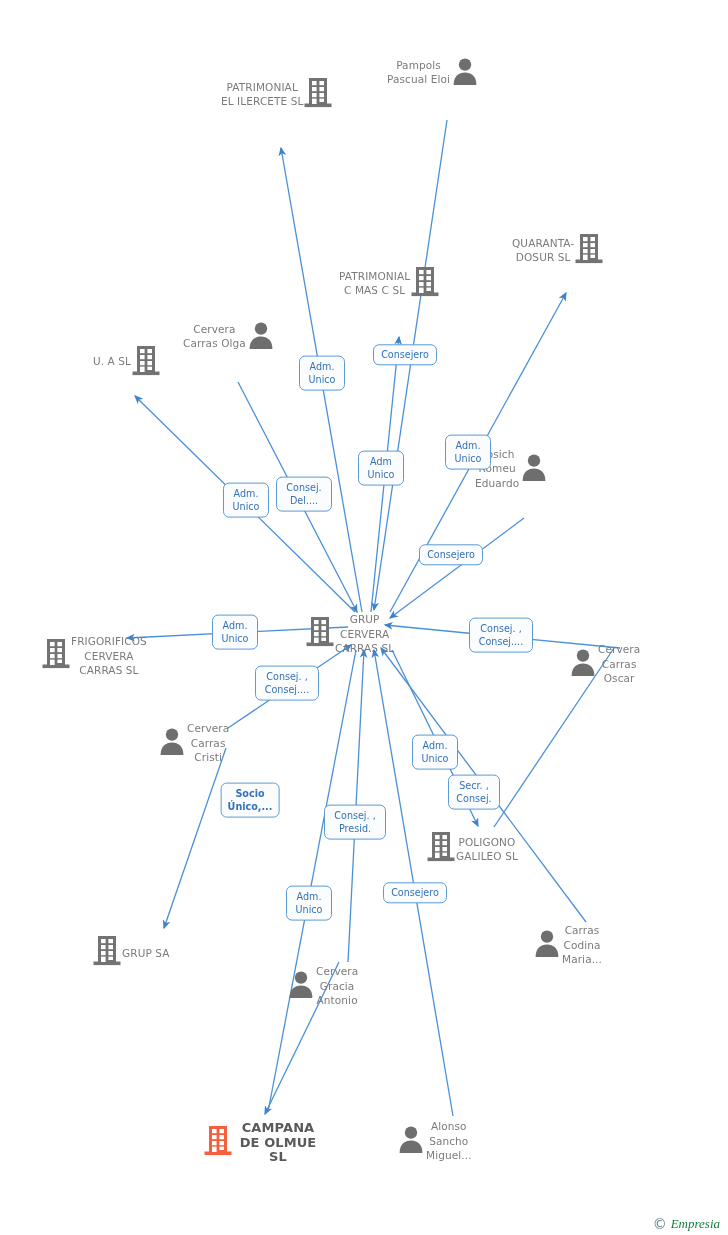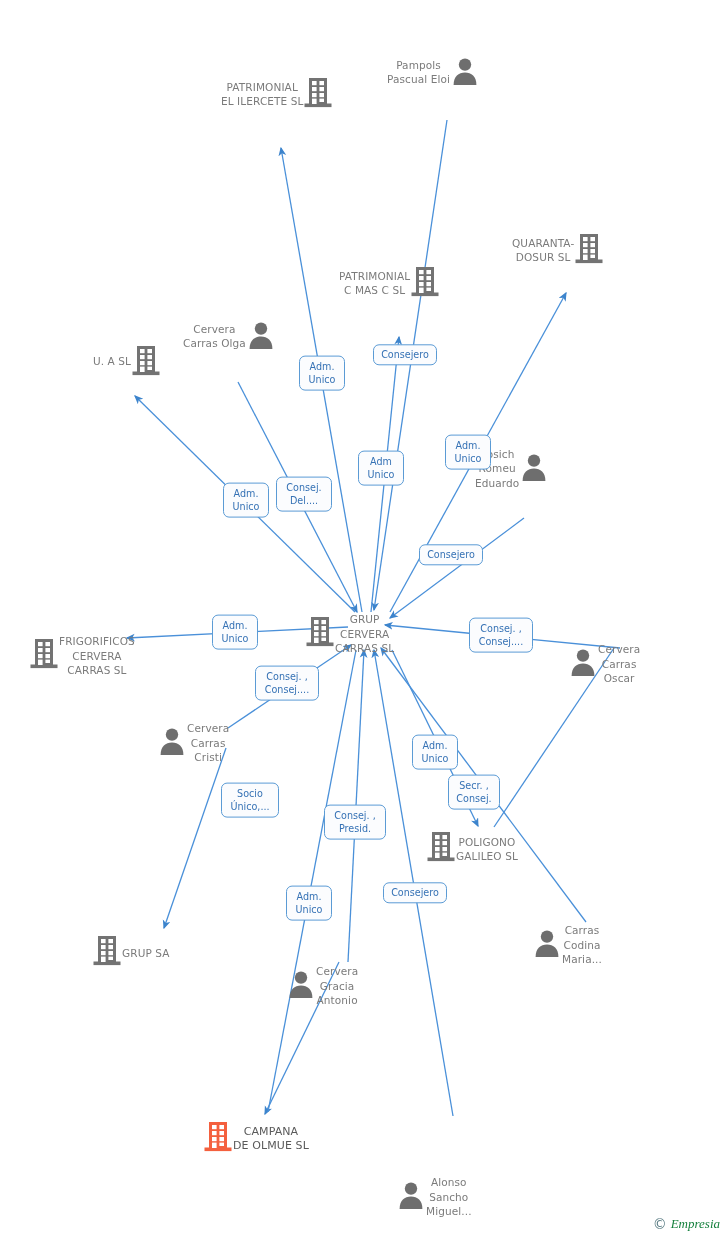--- a/index.html
+++ b/index.html
@@ -11,21 +11,21 @@
   svg#edges{position:absolute;left:0;top:0;width:728px;height:1235px;}
 
   .node{position:absolute;display:flex;flex-direction:row;align-items:center;width:120px;margin-left:-60px;}
   .node .glyph{display:block;}
   .node .caption{
     font-size:10.5px;line-height:14.5px;color:#7b7b7b;text-align:center;
     letter-spacing:.1px;white-space:pre-line;
   }
   .node.above .caption{order:-1;margin-bottom:2px;}
   .node.below .caption{margin-top:0;}
-  .node.highlight .caption{color:#5a5a5a;font-weight:normal;font-size:11px;}
+  .node.highlight .caption{color:#5a5a5a;font-weight:bold;font-size:13px;}
 
   .badge{
     position:absolute;
     border:1.3px solid #5b9bd5;border-radius:6px;
     background:#fbfcfe;
     color:#3672b5;
     font-size:9.6px;line-height:13.4px;
     text-align:center;
     padding:3px 6px;
     white-space:pre-line;
@@ -172,21 +172,21 @@
             <rect x="16.4" y="10" width="4.6" height="4.2" fill="#fff"></rect>
             <rect x="9" y="16" width="4.6" height="4.2" fill="#fff"></rect>
             <rect x="16.4" y="16" width="4.6" height="4.2" fill="#fff"></rect>
             <rect x="9" y="21.6" width="4.6" height="5.4" fill="#fff"></rect>
             <rect x="16.4" y="21.6" width="4.6" height="3.4" fill="#fff"></rect>
           </svg></div>
         <div class="caption">GRUP
 CERVERA
 CARRAS SL</div>
       </div>
-      <div class="node below" style="left: 89px; top: 634px;">
+      <div class="node below" style="left: 101px; top: 634px;">
         <div class="glyph"><svg width="30" height="32" viewBox="0 0 30 32">
             <rect x="6" y="1" width="18" height="26" fill="#737373"></rect>
             <rect x="1.5" y="26.5" width="27" height="3.6" fill="#737373"></rect>
             <rect x="9" y="4" width="4.6" height="4.2" fill="#fff"></rect>
             <rect x="16.4" y="4" width="4.6" height="4.2" fill="#fff"></rect>
             <rect x="9" y="10" width="4.6" height="4.2" fill="#fff"></rect>
             <rect x="16.4" y="10" width="4.6" height="4.2" fill="#fff"></rect>
             <rect x="9" y="16" width="4.6" height="4.2" fill="#fff"></rect>
             <rect x="16.4" y="16" width="4.6" height="4.2" fill="#fff"></rect>
             <rect x="9" y="21.6" width="4.6" height="5.4" fill="#fff"></rect>
@@ -272,21 +272,21 @@
             <rect x="9" y="10" width="4.6" height="4.2" fill="#fff"></rect>
             <rect x="16.4" y="10" width="4.6" height="4.2" fill="#fff"></rect>
             <rect x="9" y="16" width="4.6" height="4.2" fill="#fff"></rect>
             <rect x="16.4" y="16" width="4.6" height="4.2" fill="#fff"></rect>
             <rect x="9" y="21.6" width="4.6" height="5.4" fill="#fff"></rect>
             <rect x="16.4" y="21.6" width="4.6" height="3.4" fill="#fff"></rect>
           </svg></div>
         <div class="caption">CAMPANA
 DE OLMUE SL</div>
       </div>
-      <div class="node below" style="left: 456px; top: 1175px;">
+      <div class="node below" style="left: 456px; top: 1119px;">
         <div class="glyph"><svg width="30" height="30" viewBox="0 0 30 30">
             <circle cx="15" cy="8.6" r="6.2" fill="#6e6e6e"></circle>
             <path d="M3.6 29 C3.6 20.4 8.6 16.6 15 16.6 C21.4 16.6 26.4 20.4 26.4 29 Z" fill="#6e6e6e"></path>
           </svg></div>
         <div class="caption">Alonso
 Sancho
 Miguel...</div>
       </div>
     </div>
   <div id="label-layer">
@@ -301,21 +301,21 @@
       <div class="badge" style="left: 246px; top: 500px; min-width: 46px;">Adm.
 Unico</div>
       <div class="badge" style="left: 304px; top: 494px; min-width: 56px;">Consej.
 Del....</div>
       <div class="badge" style="left: 235px; top: 632px; min-width: 46px;">Adm.
 Unico</div>
       <div class="badge" style="left: 501px; top: 635px; min-width: 64px;">Consej. ,
 Consej....</div>
       <div class="badge" style="left: 287px; top: 683px; min-width: 64px;">Consej. ,
 Consej....</div>
-      <div class="badge" style="left: 250px; top: 800px; min-width: 58px;">Socio
+      <div class="badge" style="left: 250px; top: 800px; min-width: 58px; font-weight: bold;">Socio
 Único,...</div>
       <div class="badge" style="left: 435px; top: 752px; min-width: 46px;">Adm.
 Unico</div>
       <div class="badge" style="left: 474px; top: 792px; min-width: 52px;">Secr. ,
 Consej.</div>
       <div class="badge" style="left: 355px; top: 822px; min-width: 62px;">Consej. ,
 Presid.</div>
       <div class="badge" style="left: 309px; top: 903px; min-width: 46px;">Adm.
 Unico</div>
       <div class="badge" style="left: 415px; top: 893px; min-width: 64px;">Consejero</div>

